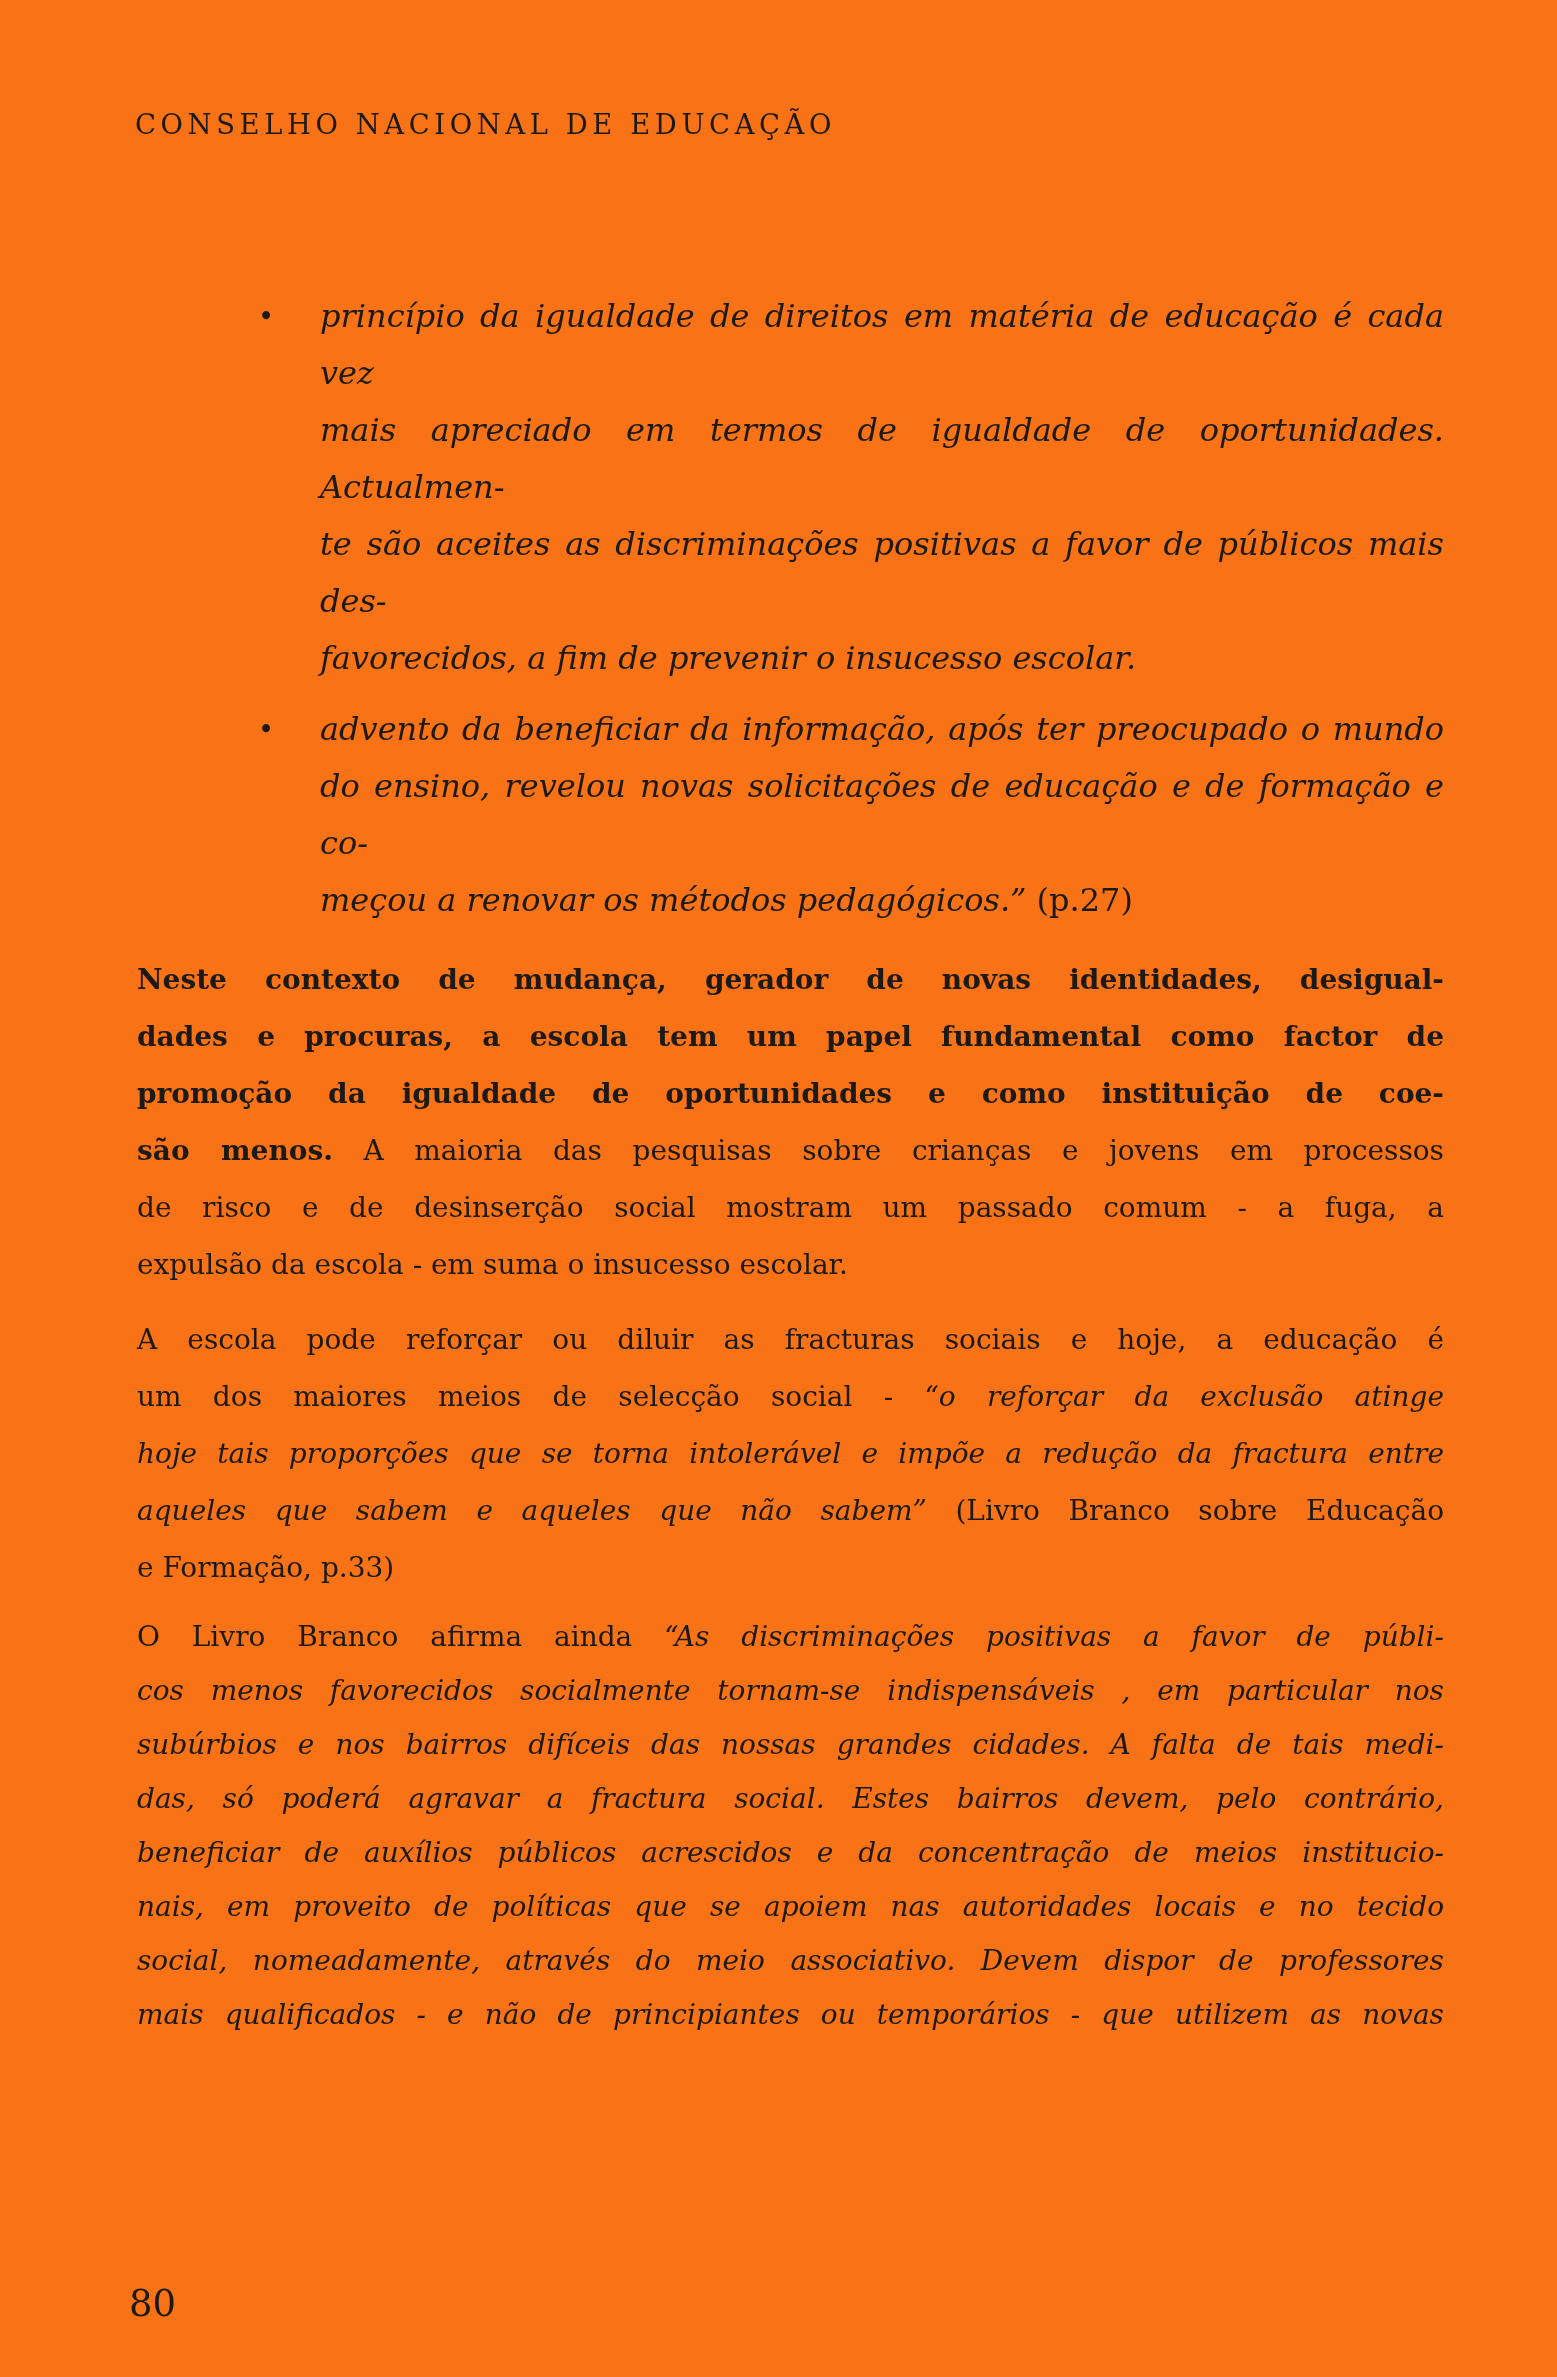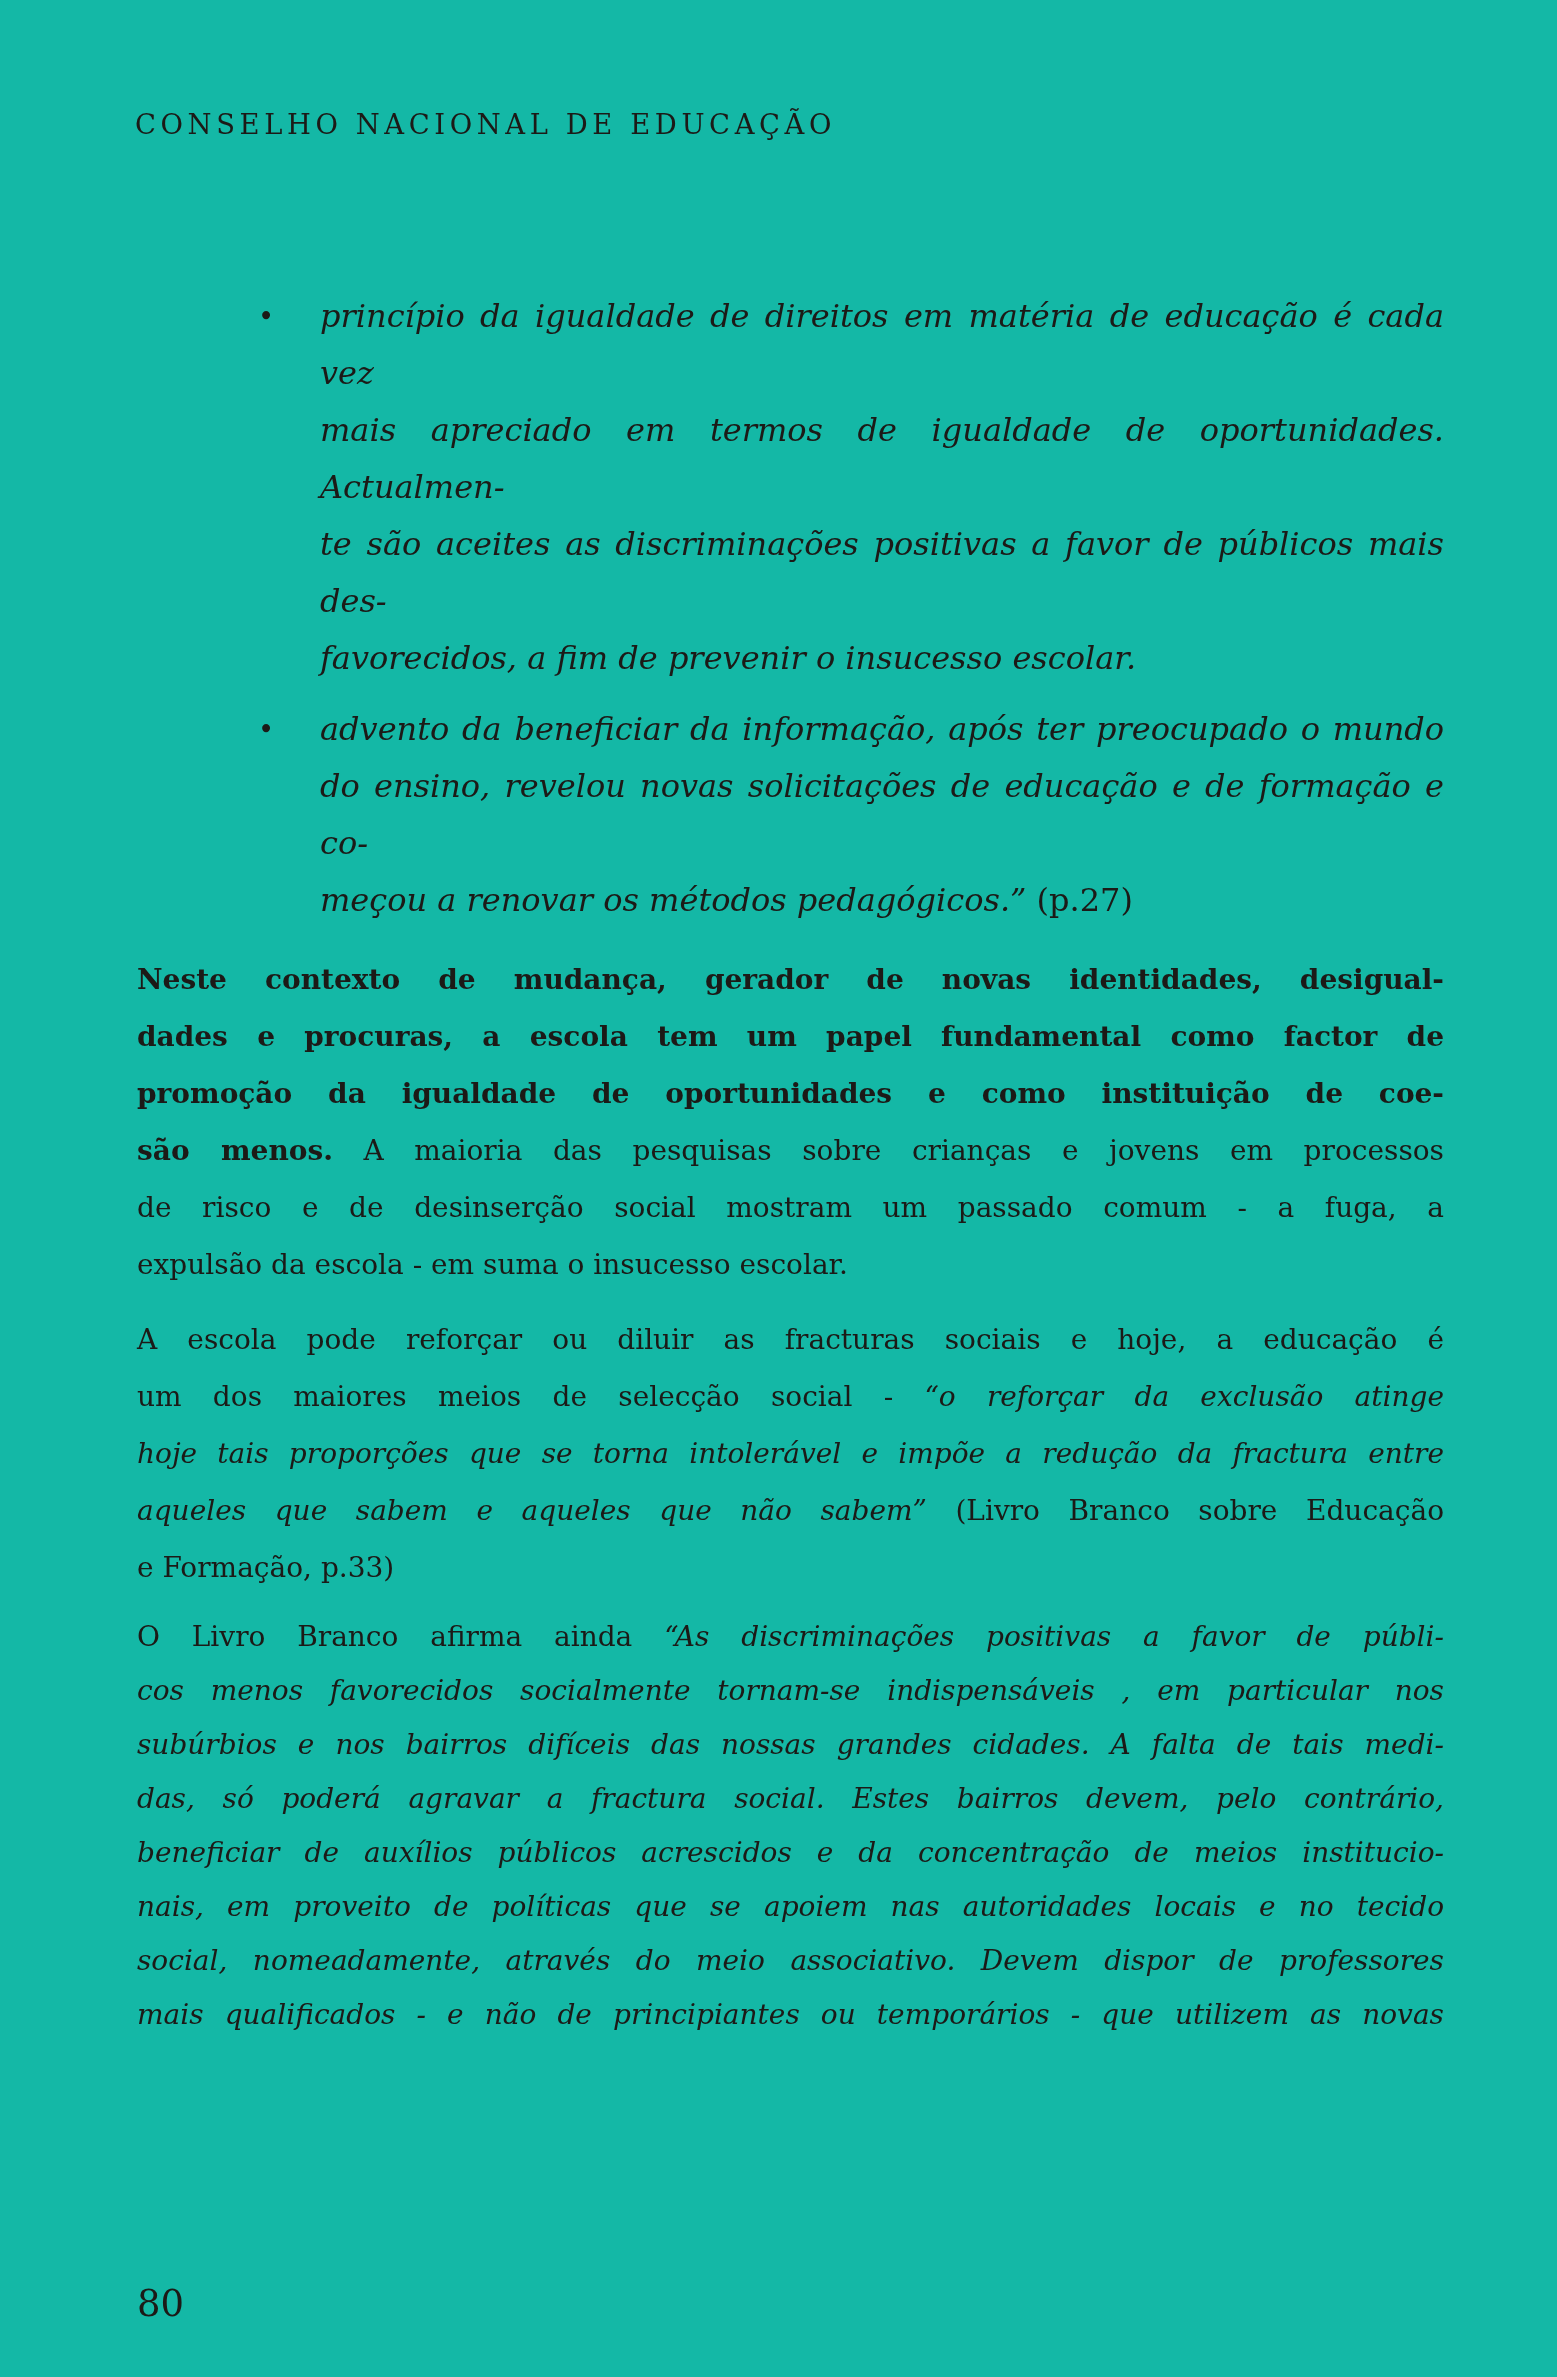--- a/index.html
+++ b/index.html
@@ -31,28 +31,28 @@
   }
   .content .block:nth-child(2){margin-top:13.7px;}
   .content .block:nth-child(3){margin-top:22px;}
   .content .block:nth-child(4){margin-top:18.3px;}
   .content .block:nth-child(5){margin-top:13.7px;line-height:54px;}
   .content .block:nth-child(6){margin-top:46px;line-height:62px;}
   .i{font-style:italic;}
   .b{font-weight:bold;}
   .r{font-style:normal;font-weight:normal;}
   .pageno{
-    position:absolute;left:137px;top:2282px;
+    position:absolute;left:129px;top:2282px;
     font-size:37px;
   }
 </style>
 </head>
 <body>
 
-<div class="page" style="background: #14b8a6; color: rgb(28, 26, 23);">
+<div class="page" style="background: #f97316; color: rgb(28, 26, 23);">
   <div class="running-header">CONSELHO NACIONAL DE EDUCAÇÃO</div>
 
   <div class="content">
       <div class="block bullet">
         <span class="dot">•</span>
         <div class="line j"><span class="i">princípio da igualdade de direitos em matéria de educação é cada vez</span></div>
         <div class="line j"><span class="i">mais apreciado em termos de igualdade de oportunidades. Actualmen-</span></div>
         <div class="line j"><span class="i">te são aceites as discriminações positivas a favor de públicos mais des-</span></div>
         <div class="line"><span class="i">favorecidos, a fim de prevenir o insucesso escolar.</span></div>
       </div>

